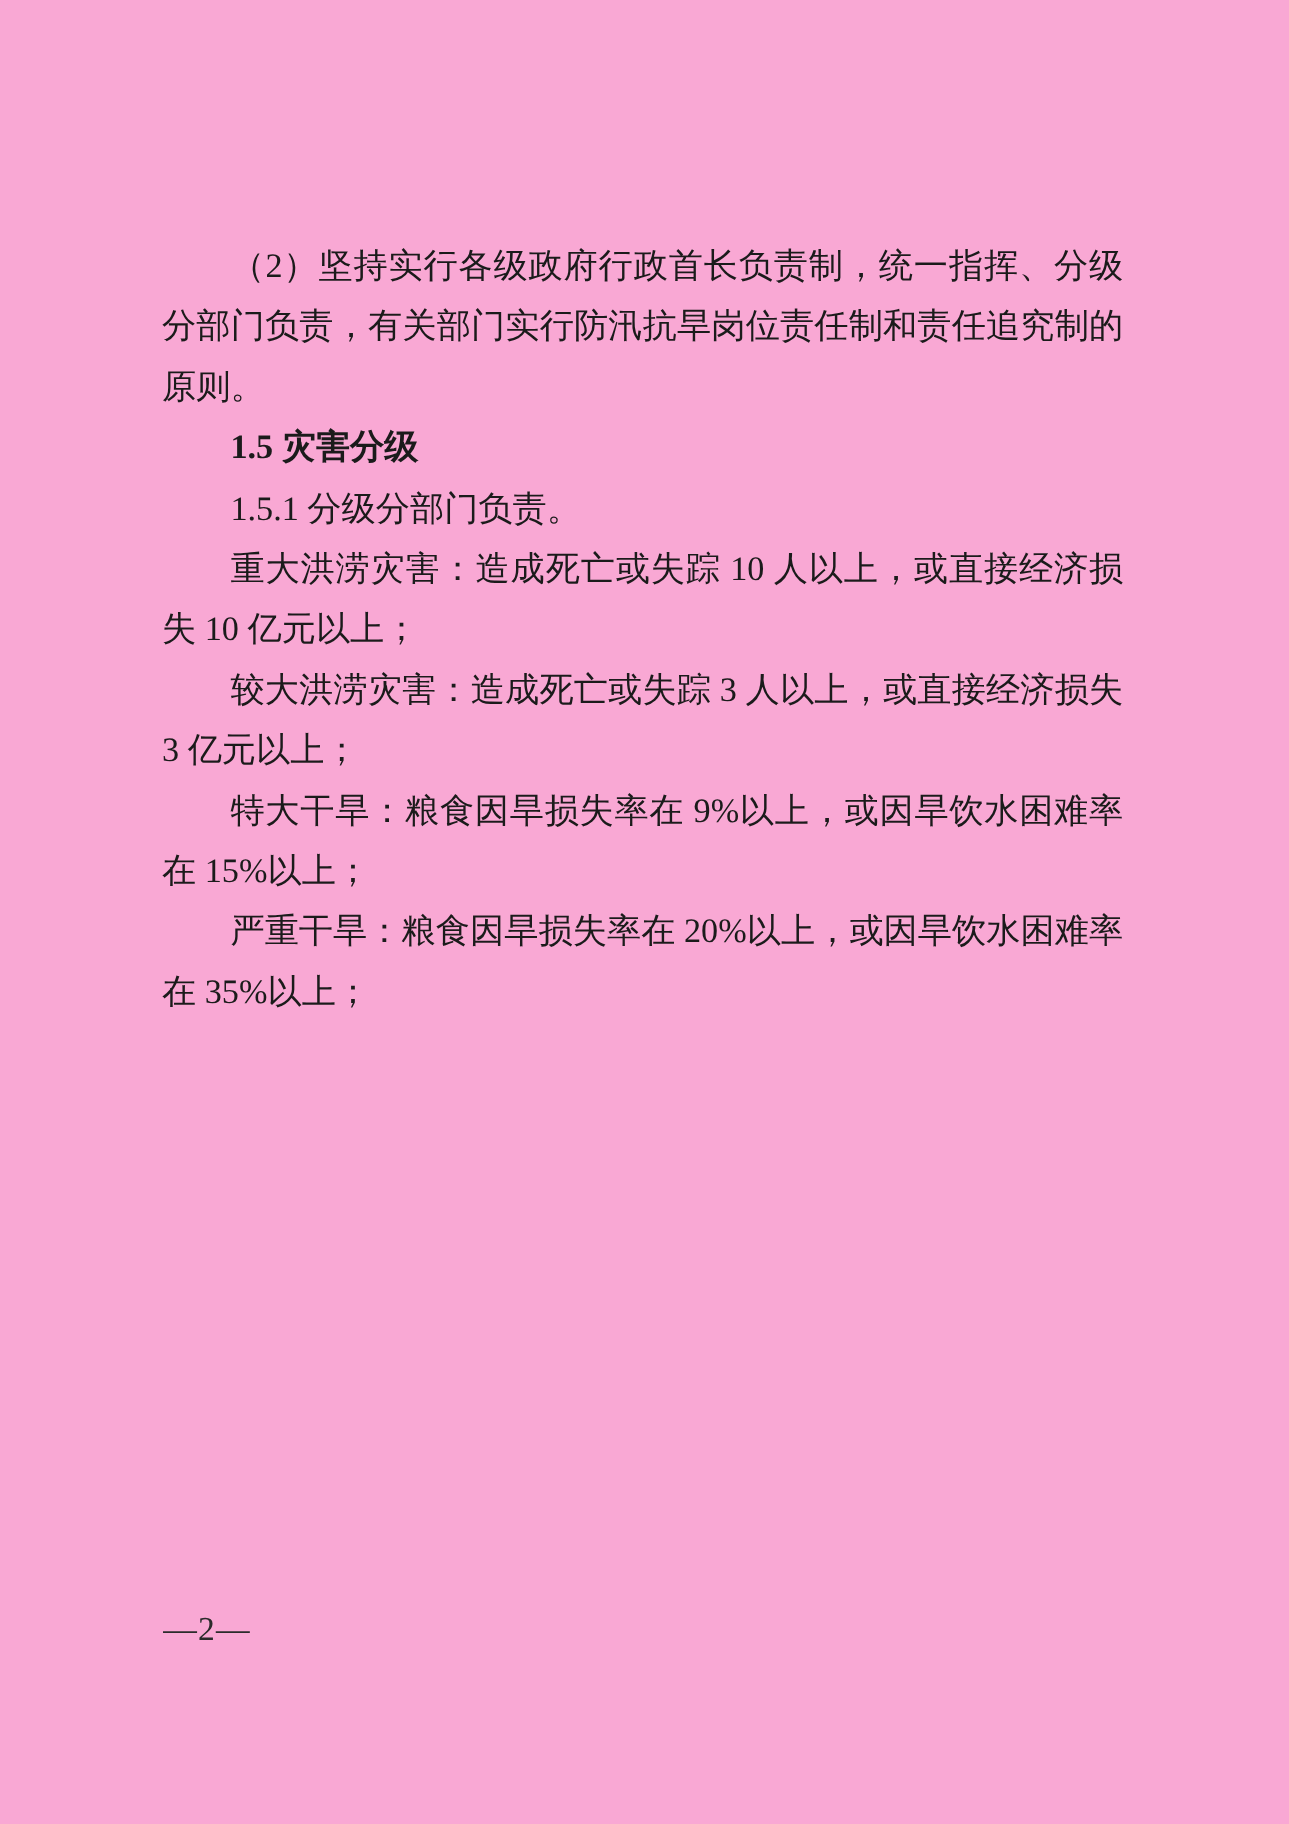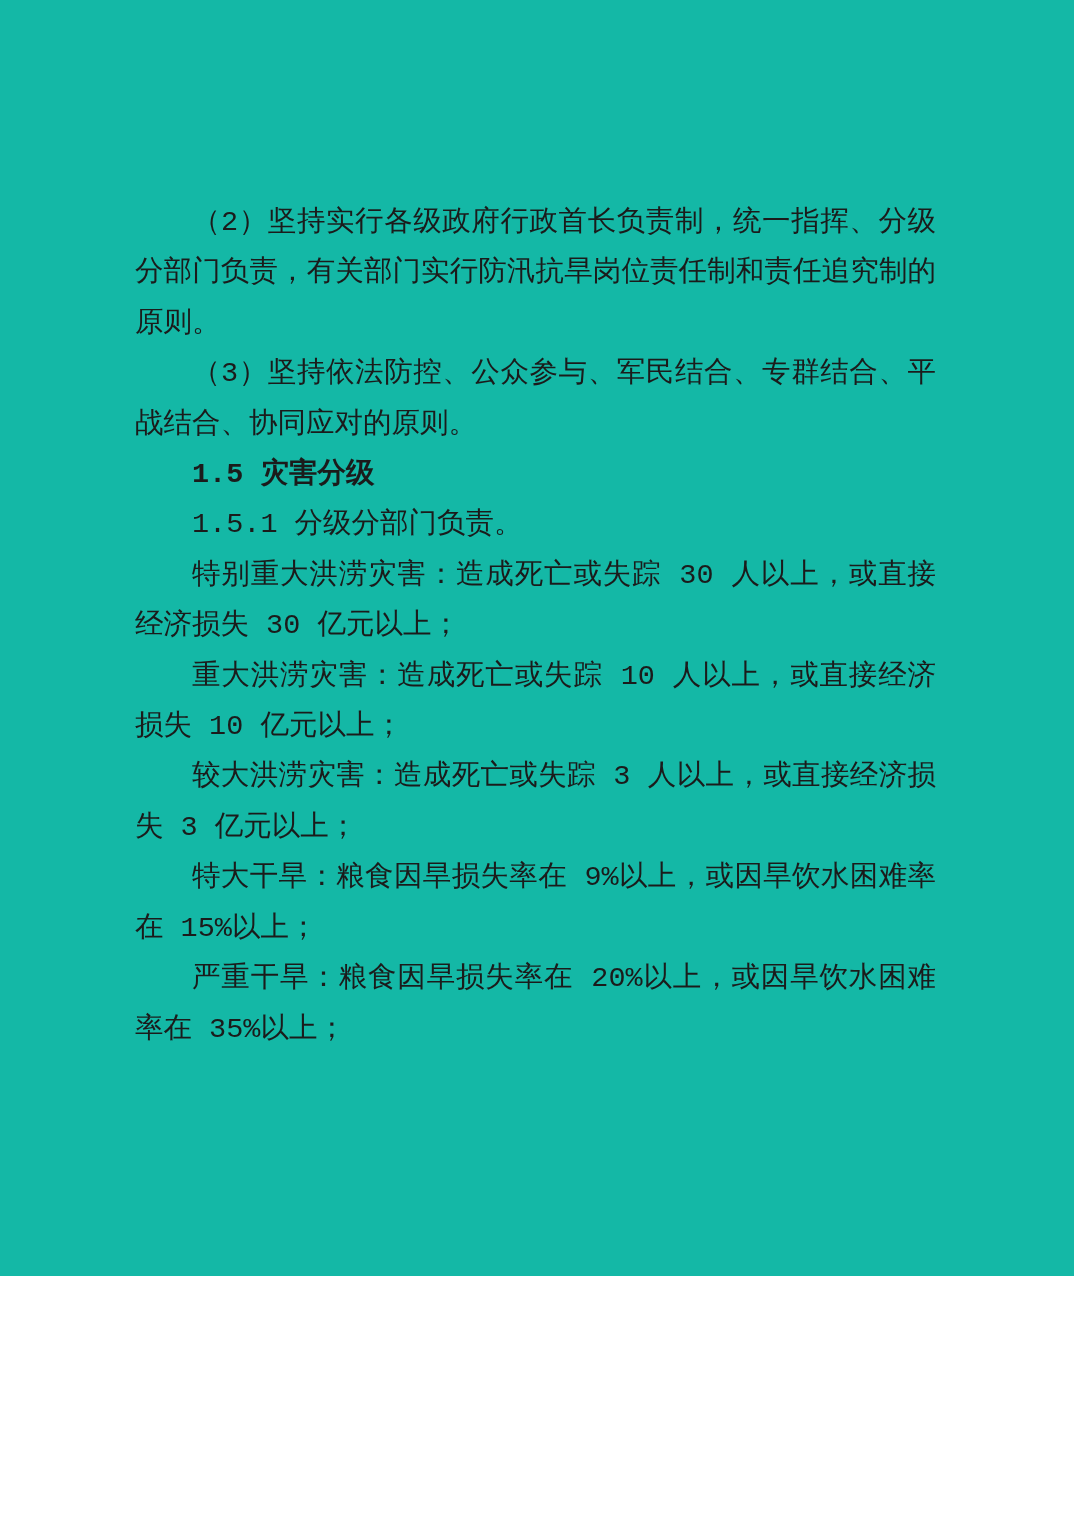--- a/index.html
+++ b/index.html
@@ -3,24 +3,24 @@
 <meta charset="utf-8">
 <style>
   html, body {
     margin: 0;
     padding: 0;
     background: #ffffff;
   }
   .page {
     position: relative;
     width: 1074px;
-    height: 1276px;
-    background: #14b8a6;
+    height: 1520px;
+    background: #f9a8d4;
     overflow: hidden;
-    font-family: Liberation Mono, monospace;
+    font-family: Liberation Serif, serif;
     color: #1b1b1b;
   }
   .content {
     position: absolute;
     left: 135px;
     top: 198px;
     width: 801px;
     text-align: justify;
   }
   .para {
@@ -45,24 +45,22 @@
     letter-spacing: 1px;
   }
 </style>
 </head>
 <body>
 
 <div class="page">
 
   <div class="content">
     <p class="para">（2）坚持实行各级政府行政首长负责制，统一指挥、分级分部门负责，有关部门实行防汛抗旱岗位责任制和责任追究制的原则。</p>
-    <p class="para">（3）坚持依法防控、公众参与、军民结合、专群结合、平战结合、协同应对的原则。</p>
     <p class="para heading">1.5 灾害分级</p>
     <p class="para">1.5.1 分级分部门负责。</p>
-    <p class="para">特别重大洪涝灾害：造成死亡或失踪 30 人以上，或直接经济损失 30 亿元以上；</p>
     <p class="para">重大洪涝灾害：造成死亡或失踪 10 人以上，或直接经济损失 10 亿元以上；</p>
     <p class="para">较大洪涝灾害：造成死亡或失踪 3 人以上，或直接经济损失 3 亿元以上；</p>
     <p class="para">特大干旱：粮食因旱损失率在 9%以上，或因旱饮水困难率在 15%以上；</p>
     <p class="para">严重干旱：粮食因旱损失率在 20%以上，或因旱饮水困难率在 35%以上；</p>
   </div>
 
   <div class="page-number">—2—</div>
 
 </div>
 

